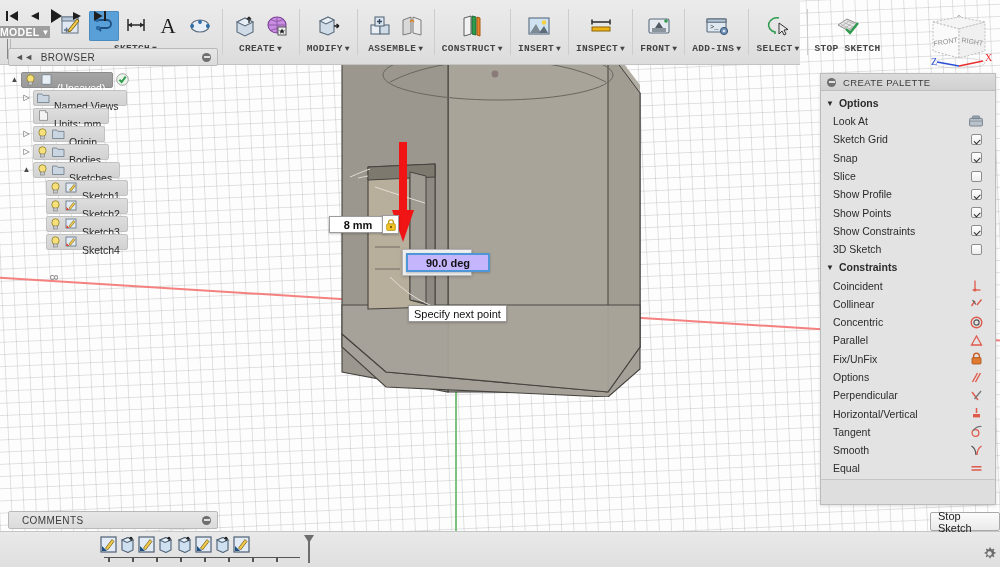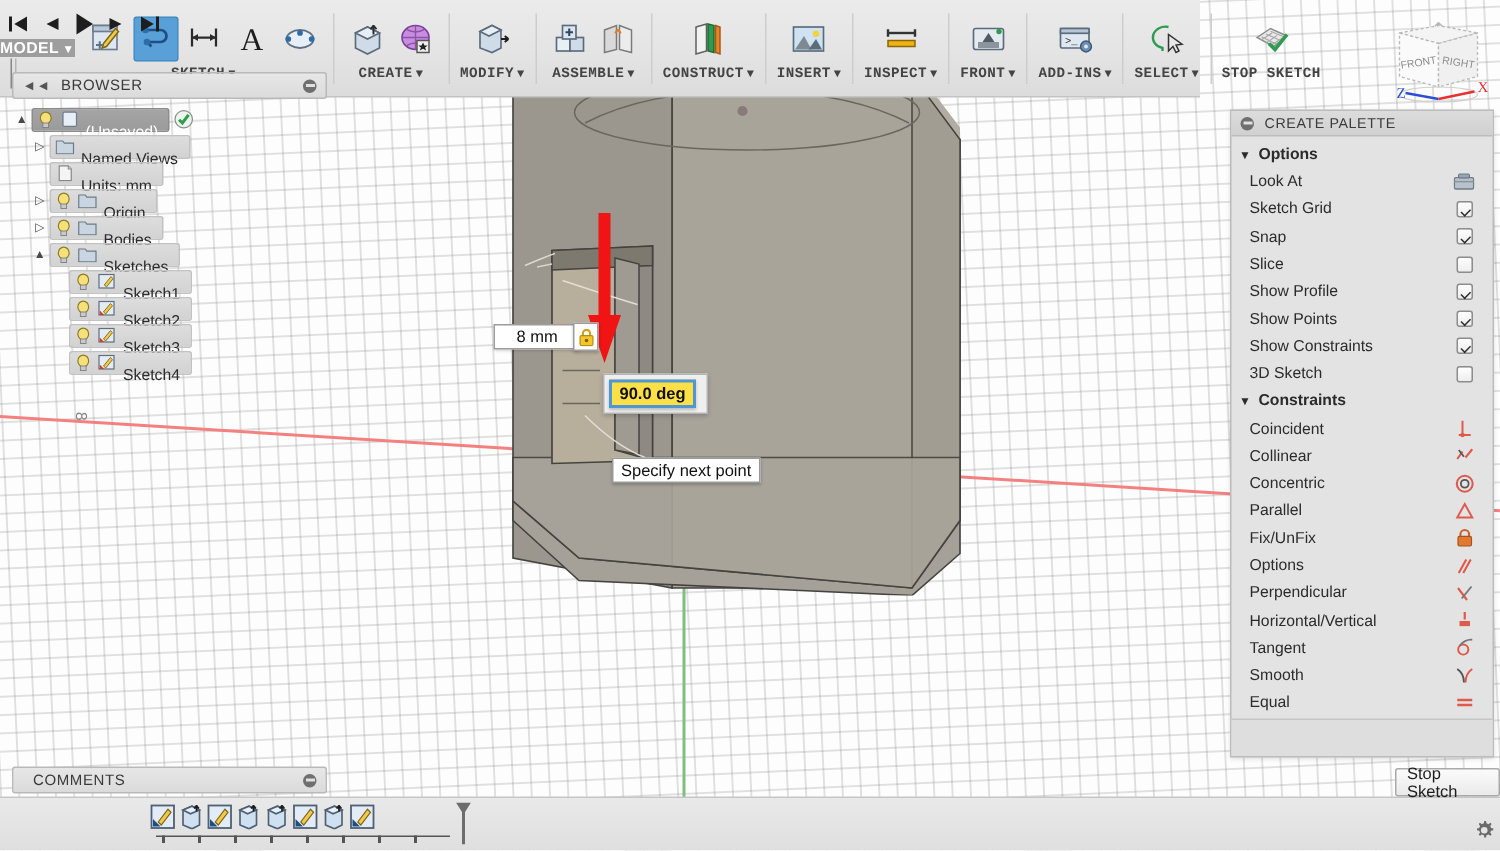--- a/index.html
+++ b/index.html
@@ -167,31 +167,31 @@
   .cicon { width: 16px; text-align: center; flex: none; margin-right: 3px; }
   .pal-foot {
     height: 25px; border-top: 1px solid #c6c6c6; background: #dedede;
     display: flex; align-items: center; justify-content: flex-end; padding-right: 7px;
   }
 
   
   .dim-box {
     position: absolute; background: #fff; border: 1px solid #9c9c9c;
     height: 17px; display: flex; align-items: center; justify-content: center;
-    font-size: 11px; color: #111; box-shadow: 0 1px 2px rgba(0,0,0,.22);
+    font-size: 11px; color: #111; box-shadow: 0 1px 2px rgba(0,0,0,.22); font-weight: bold;
   }
   #dim-mm { left: 329px; top: 216px; width: 58px; }
   #lock-badge {
     position: absolute; left: 382px; top: 215px; width: 17px; height: 19px;
     background: #fff; border: 1px solid #9c9c9c; display: flex;
     align-items: center; justify-content: center;
     box-shadow: 0 1px 2px rgba(0,0,0,.22);
   }
   #dim-deg {
-    left: 406px; top: 253px; width: 58px; background: #fde047;
+    left: 406px; top: 253px; width: 84px; background: #c4b5fd;
     border: 2px solid #4f96d6; height: 19px; font-weight: bold;
   }
   #dim-deg-wrap {
     position: absolute; left: 402px; top: 249px; width: 70px; height: 27px;
     background: #efefef; border: 1px solid #b4b4b4;
     box-shadow: 0 1px 3px rgba(0,0,0,.2);
   }
   #tooltip {
     position: absolute; left: 408px; top: 305px; height: 17px;
     background: #fff; border: 1px solid #9a9a9a; padding: 0 5px;

